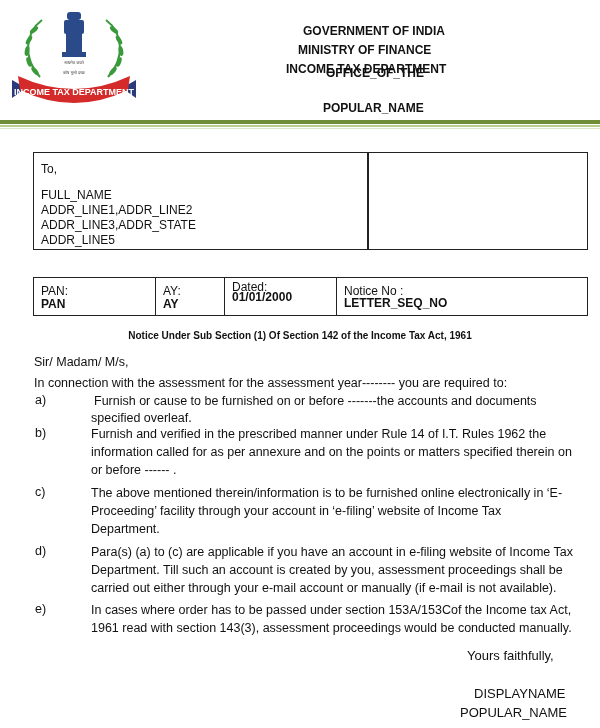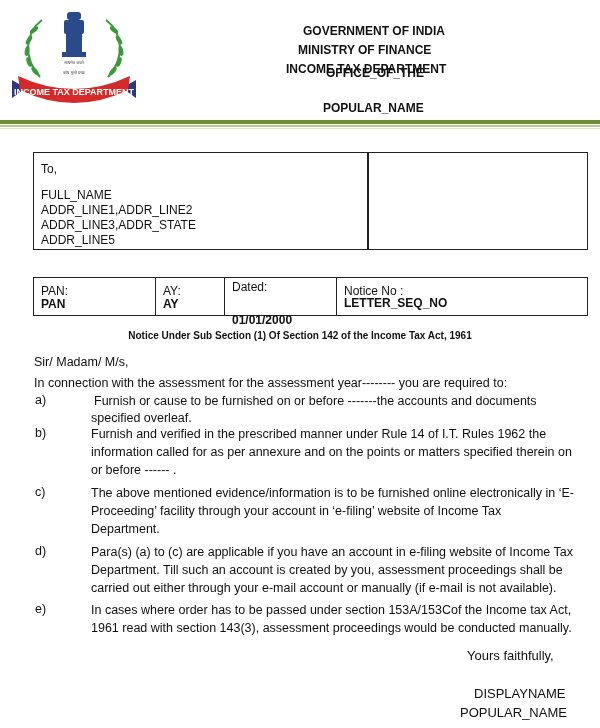--- a/index.html
+++ b/index.html
@@ -94,21 +94,21 @@
   <div class="info-cell" style="left:0; width:121px;">
     <div class="info-lbl" style="top:6px;">PAN:</div>
     <div class="info-val" style="top:19px;">PAN</div>
   </div>
   <div class="info-cell sep" style="left:121px; width:69px;">
     <div class="info-lbl" style="top:6px;">AY:</div>
     <div class="info-val" style="top:19px;">AY</div>
   </div>
   <div class="info-cell sep" style="left:190px; width:112px;padding-left:32px;">
     <div class="info-lbl" style="top:2px;">Dated:</div>
-    <div class="info-val" style="top:35px;">01/01/2000</div>
+    <div class="info-val" style="top:12px;">01/01/2000</div>
   </div>
   <div class="info-cell sep" style="left:302px; width:250px;padding-left:6px;">
     <div class="info-lbl" style="top:6px;">Notice No :</div>
     <div class="info-val" style="top:18px;">LETTER_SEQ_NO</div>
   </div>
 </div>
 
 <div class="abs notice-title">Notice Under Sub Section (1) Of Section 142 of the Income Tax Act, 1961</div>
 
 <div class="abs body-text" style="left:34px; top:355px;">Sir/ Madam/ M/s,</div>
@@ -122,21 +122,21 @@
 
 <div class="item-letter" style="top:426px;">b)</div>
 <div class="item-text" style="top:425px;">
   <div> Furnish and verified in the prescribed manner under Rule 14 of I.T. Rules 1962 the</div>
   <div>information called for as per annexure and on the points or matters specified therein on</div>
   <div>or before ------ .</div>
 </div>
 
 <div class="item-letter" style="top:485px;">c)</div>
 <div class="item-text" style="top:484px;">
-  <div>The above mentioned evidence/information is to be furnished online electronically in ‘E-</div>
+  <div>The above mentioned therein/information is to be furnished online electronically in ‘E-</div>
   <div>Proceeding’ facility through your account in ‘e-filing’ website of Income Tax</div>
   <div>Department.</div>
 </div>
 
 <div class="item-letter" style="top:544px;">d)</div>
 <div class="item-text" style="top:543px;">
   <div>Para(s) (a) to (c) are applicable if you have an account in e-filing website of Income Tax</div>
   <div>Department. Till such an account is created by you, assessment proceedings shall be</div>
   <div>carried out either through your e-mail account or manually (if e-mail is not available).</div>
 </div>

